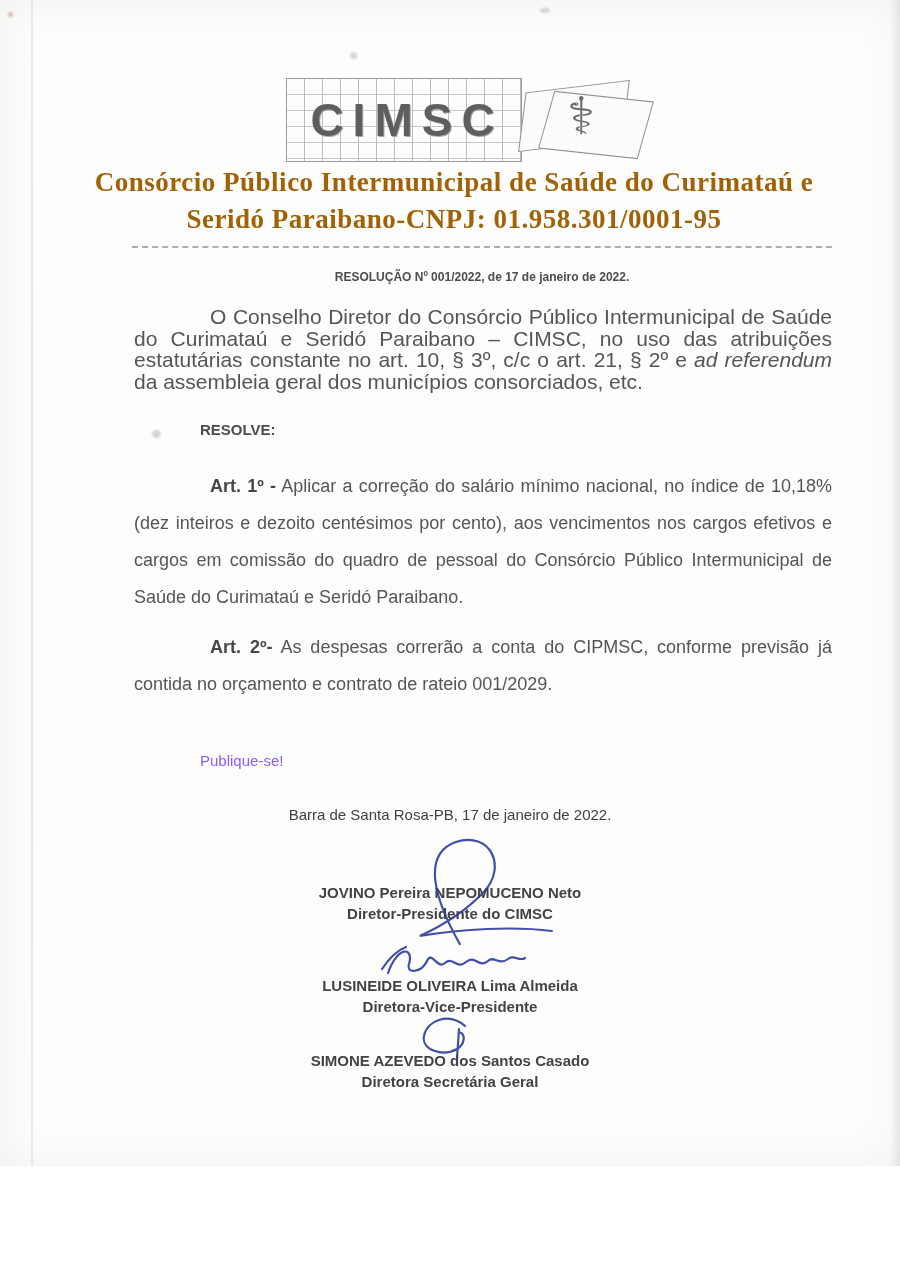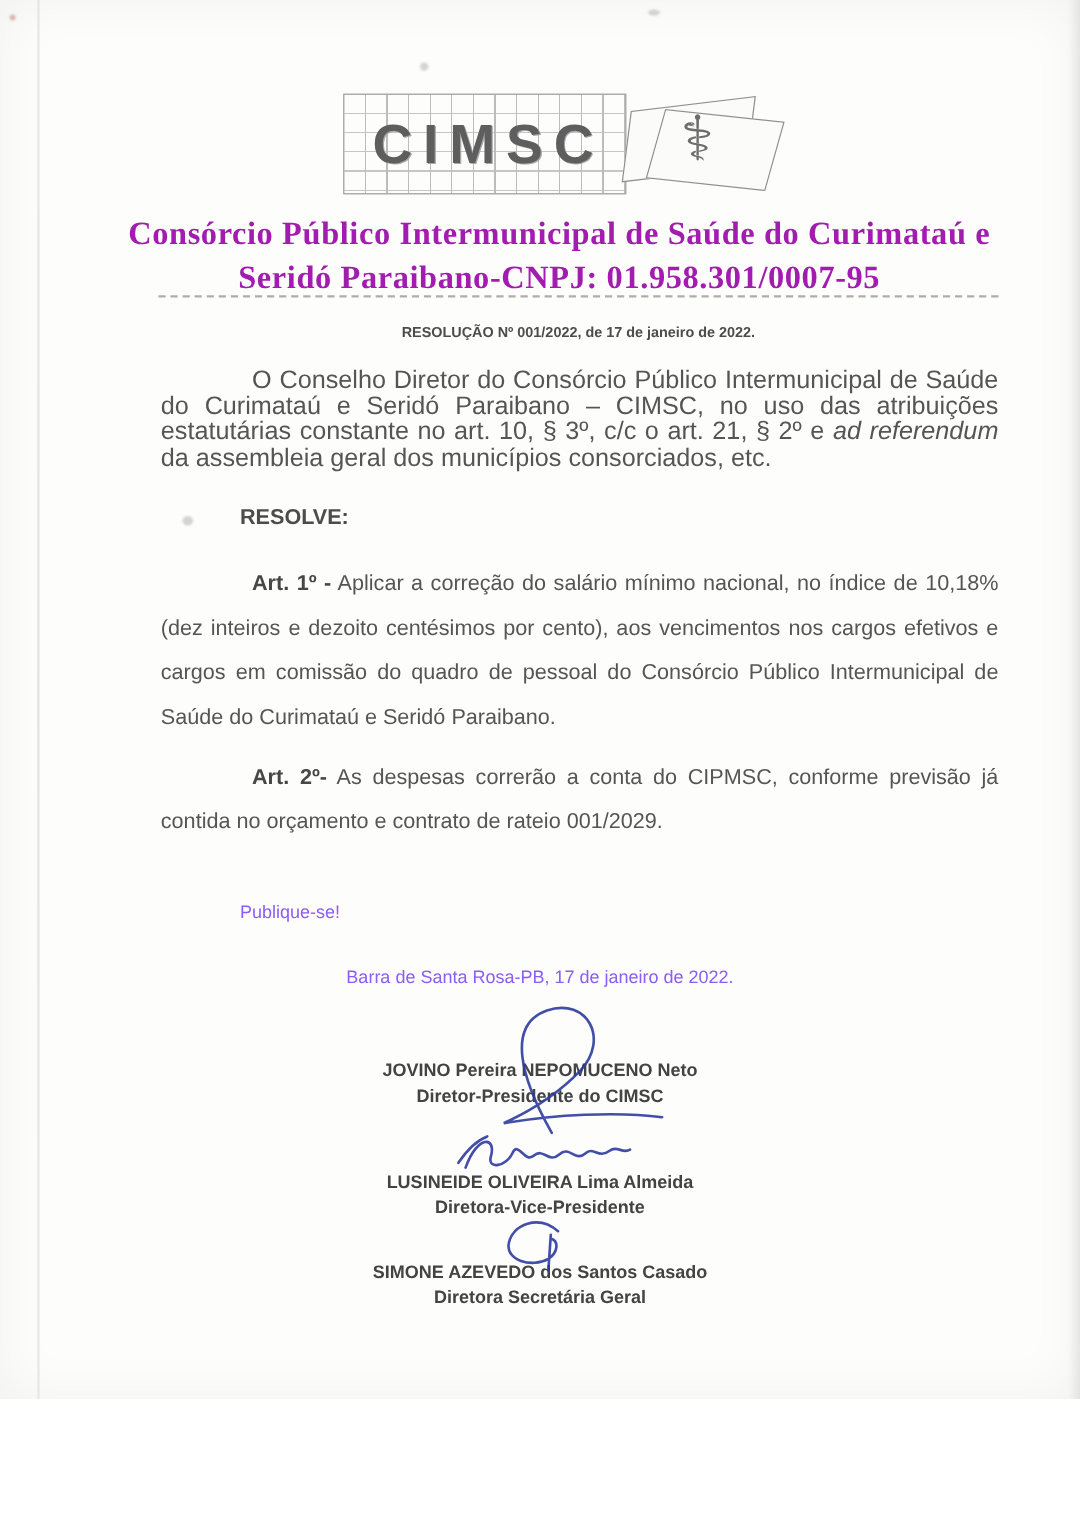--- a/index.html
+++ b/index.html
@@ -32,42 +32,42 @@
   .logo-text{font-weight:bold;font-size:46px;letter-spacing:9px;color:#5e5e5e;
     text-shadow:1px 1px 0 #a8a8a8;padding-left:6px;}
   .logo-emblem{position:absolute;left:505px;top:80px;width:165px;height:82px;}
   .diamond{position:absolute;background:#fbfbfa;border:1px solid #8f8f8f;}
   .d1{width:100px;height:58px;left:18px;top:6px;transform:skewX(-14deg) rotate(-7deg);}
   .d2{width:100px;height:56px;left:40px;top:16px;transform:skewX(-10deg) rotate(6deg);}
   .caduceus{position:absolute;left:62px;top:6px;font-size:52px;line-height:60px;color:#6d6d6d;}
 
   
   .org-title{
-    position:absolute;left:60px;top:160px;width:780px;margin:16px;
+    position:absolute;left:60px;top:160px;width:780px;margin:4px;
     font-family:"Liberation Serif",serif;font-weight:bold;font-size:27px;
-    line-height:37px;text-align:center;color:#a21caf;letter-spacing:.5px;
+    line-height:37px;text-align:center;color:#a16207;letter-spacing:.5px;
   }
   .sep{position:absolute;left:132px;top:246px;width:700px;height:0;
     border-top:2px dashed #9a9a9a;opacity:.8;}
 
   
   .res-title{position:absolute;left:132px;top:270px;width:700px;
     text-align:center;font-weight:bold;font-size:12px;color:#4c4c4c;}
   .preamble{position:absolute;left:134px;top:306px;width:698px;margin:0;
     font-size:21px;line-height:21.5px;text-align:justify;text-indent:76px;color:#555;}
-  .resolve{position:absolute;left:200px;top:421px;font-weight:bold;font-size:18px;color:#4c4c4c;}
+  .resolve{position:absolute;left:200px;top:421px;font-weight:bold;font-size:15px;color:#4c4c4c;}
 
   .articles{position:absolute;left:134px;top:468px;width:698px;}
   .article{margin:0 0 13px 0;font-size:18px;line-height:37px;
     text-align:justify;text-indent:76px;color:#555;}
   .article b{color:#474747;}
 
   .publish{position:absolute;left:200px;top:752px;font-size:15px;color:#8b5cf6;}
   .dateline{position:absolute;left:100px;top:806px;width:700px;
-    text-align:center;font-size:15px;color:#8b5cf6;}
+    text-align:center;font-size:15px;color:#404040;}
 
   
   .sig-block{position:absolute;left:150px;width:600px;text-align:center;}
   .sig-name{font-weight:bold;font-size:15px;color:#434343;line-height:21px;}
   .sig-role{font-weight:bold;font-size:15px;color:#434343;line-height:21px;}
   .sb1{top:882px;} .sb2{top:975px;} .sb3{top:1050px;}
   .scribble{position:absolute;left:50%;pointer-events:none;}
   .scribble path{fill:none;stroke:var(--sig-ink,#2e3b9e);stroke-width:2.2;
     stroke-linecap:round;opacity:.9;}
   .scr1{transform:translateX(-42%);top:-48px;}
@@ -91,21 +91,21 @@
     <span class="logo-text">CIMSC</span>
   </div>
   <div class="logo-emblem">
     <div class="diamond d1"></div>
     <div class="diamond d2"></div>
     <span class="caduceus">⚕</span>
   </div>
 
   <h1 class="org-title">
     <span>Consórcio Público Intermunicipal de Saúde do Curimataú e</span><br>
-    <span>Seridó Paraibano-CNPJ: 01.958.301/0007-95</span>
+    <span>Seridó Paraibano-CNPJ: 01.958.301/0001-95</span>
   </h1>
   <div class="sep"></div>
 
   <div class="res-title">RESOLUÇÃO Nº 001/2022, de 17 de janeiro de 2022.</div>
 
   <p class="preamble">
     <span>O Conselho Diretor do Consórcio Público Intermunicipal de Saúde do Curimataú e Seridó Paraibano – CIMSC, no uso das atribuições estatutárias constante no art. 10, § 3º, c/c o art. 21, § 2º e </span><i>ad referendum</i><span> da assembleia geral dos municípios consorciados, etc.</span>
   </p>
 
   <div class="resolve">RESOLVE:</div>

